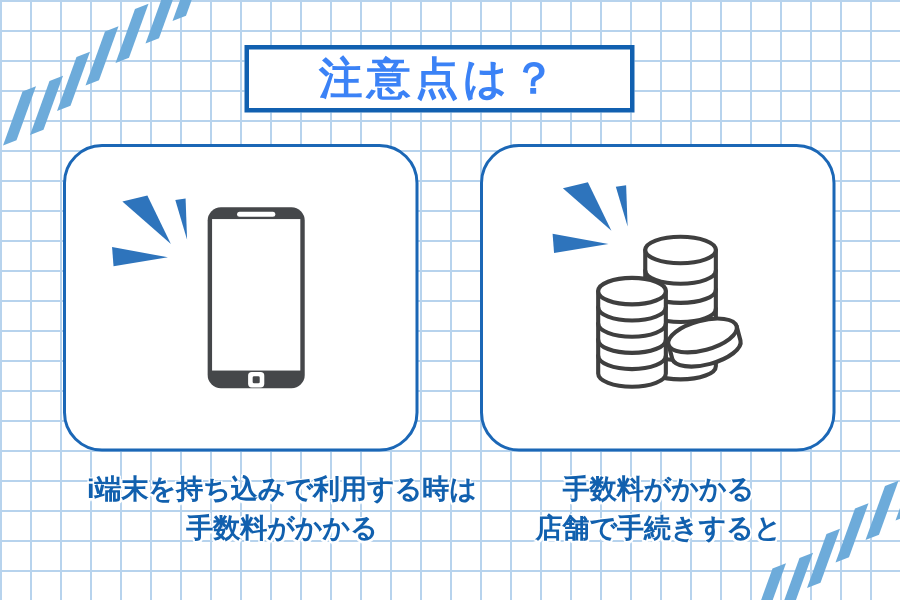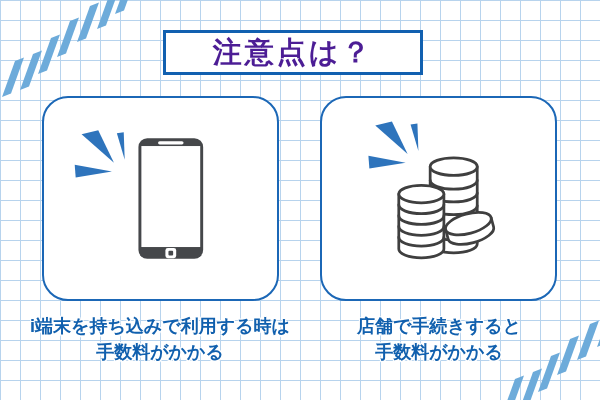--- a/index.html
+++ b/index.html
@@ -12,37 +12,37 @@
       linear-gradient(to bottom, #b7d3ed 1.5px, transparent 1.5px);
     background-size:20px 20px;
   }
   #deco{position:absolute;left:0;top:0;width:600px;height:400px;}
   .title-box{
     position:absolute;left:163px;top:30px;width:260px;height:45px;
     box-sizing:border-box;background:#ffffff;border:3px solid #1160b0;
     display:flex;align-items:center;justify-content:center;
   }
   .title-text{
-    color:#4c1d95;font-size:29px;font-weight:800;letter-spacing:3px;
+    color:#3b82f6;font-size:29px;font-weight:800;letter-spacing:3px;
     white-space:nowrap;
   }
   .card{
     position:absolute;top:96px;width:237px;height:205px;box-sizing:border-box;
     background:#ffffff;border:2.5px solid #1b67b6;border-radius:26px;
   }
   .card.left{left:42px;}
   .card.right{left:320px;}
   .card svg{position:absolute;left:0;top:0;width:100%;height:100%;}
   .caption{
     position:absolute;top:313px;width:280px;text-align:center;
     color:#1160ae;font-size:18px;font-weight:800;line-height:26px;
     text-shadow:-1px -1px 0 #fff,1px -1px 0 #fff,-1px 1px 0 #fff,1px 1px 0 #fff,0 2px 1px #fff;
     white-space:nowrap;
   }
-  .caption.left{left:20px;}
+  .caption.left{left:20px;padding-left:28px;}
   .caption.right{left:299px;}
   .caption span{display:block;}
 </style>
 </head>
 <body>
 
 <div id="stage">
 
   <svg id="deco" viewBox="0 0 600 400" aria-hidden="true">
     <defs>
@@ -113,17 +113,17 @@
         </g>
       </g>
     </svg>
   </div>
 
   <div class="caption left">
     <span>i端末を持ち込みで利用する時は</span>
     <span>手数料がかかる</span>
   </div>
   <div class="caption right">
+    <span>手数料がかかる</span>
     <span>店舗で手続きすると</span>
-    <span>手数料がかかる</span>
   </div>
 
 </div>
 
 </body></html>

